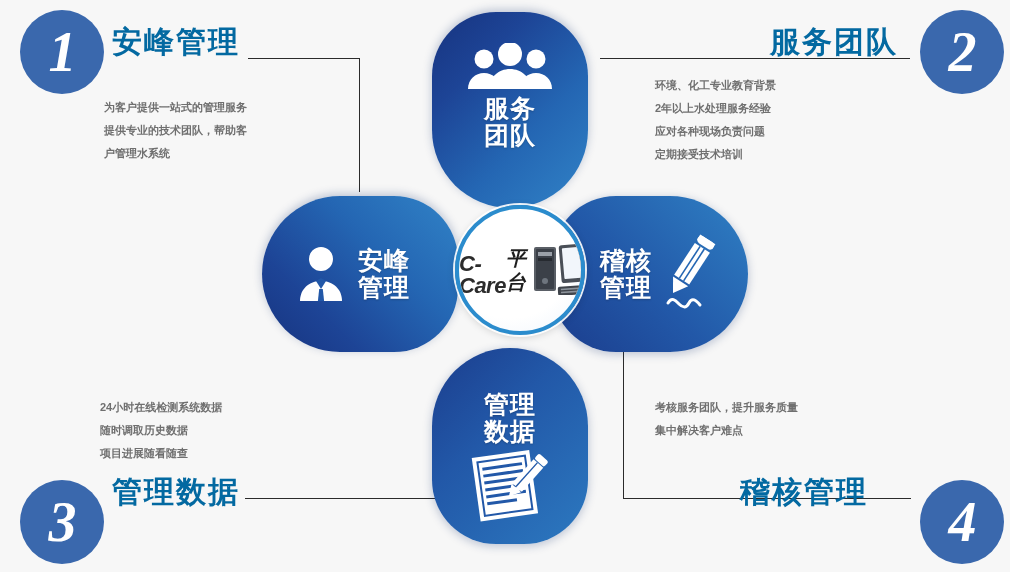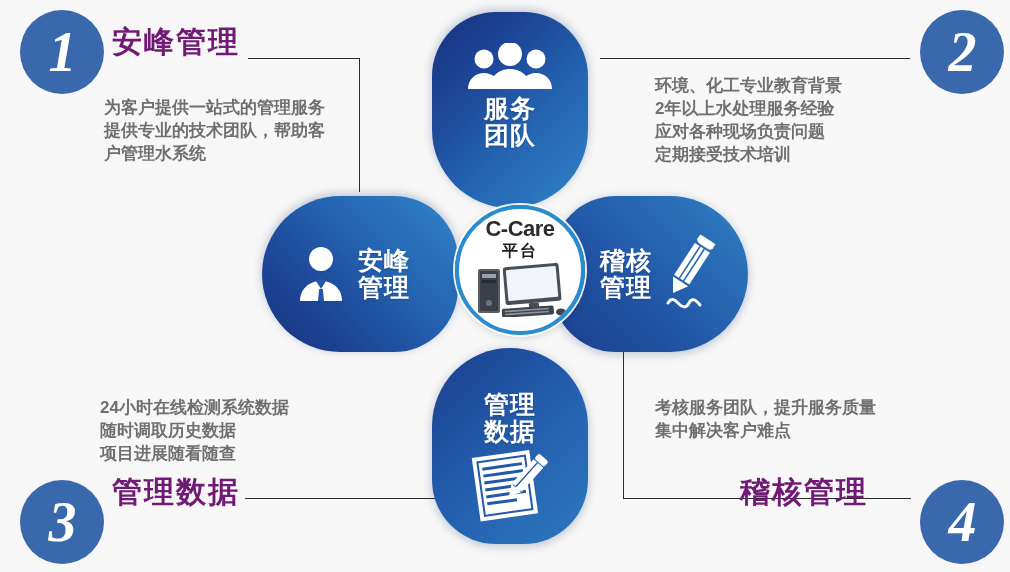--- a/index.html
+++ b/index.html
@@ -26,36 +26,36 @@
     user-select:none;
   }
   #badge1{left:20px;top:10px;}
   #badge2{left:920px;top:10px;}
   #badge3{left:20px;top:480px;}
   #badge4{left:920px;top:480px;}
 
   
   .heading{
     position:absolute;
-    color:#701a75;
+    color:#0369a1;
     font-weight:bold;
     font-size:30px;
     letter-spacing:2px;
     white-space:nowrap;
   }
   #head1{left:112px;top:22px;}
   #head2{left:770px;top:22px;}
   #head3{left:112px;top:472px;}
   #head4{left:740px;top:472px;}
 
   
   .copy{
     position:absolute;
     color:#6f6f6f;
-    font-size:17px;
+    font-size:11px;
     font-weight:bold;
     line-height:23px;
     white-space:nowrap;
   }
   #copy1{left:72px;top:96px;margin-left:32px;}
   #copy2{left:655px;top:74px;}
   #copy3{left:100px;top:396px;}
   #copy4{left:655px;top:396px;}
 
   
@@ -127,30 +127,31 @@
   #petal-bottom .petal-col{transform:translateY(14px);}
 
   
   #hub{
     position:absolute;left:455px;top:205px;width:130px;height:130px;
     border-radius:50%;
     background:radial-gradient(circle at 42% 36%,#ffffff 0%,#ffffff 62%,#eef4fb 100%);
     border:4px solid #2b8ccd;
     box-sizing:border-box;
     box-shadow:0 0 0 2px rgba(255,255,255,.9),0 2px 8px rgba(0,0,0,.18);
-    display:flex;flex-direction:column;align-items:center;
+    display:flex;align-items:center;
     overflow:hidden;
+    font-style:italic;
   }
   #hub-title{
     margin-top:9px;
     font-size:22px;font-weight:bold;color:#2c2c2c;
     letter-spacing:-.5px;line-height:22px;
   }
   #hub-sub{
-    font-size:16px;font-weight:bold;color:#1e1e1e;line-height:24px;
+    font-size:20px;font-weight:bold;color:#1e1e1e;line-height:24px;
     letter-spacing:2px;margin-top:-1px;
   }
   #hub-pc{margin-top:-2px;}
 </style>
 </head>
 <body>
 
 <div id="stage">
 
   <div class="line h" id="l1h"></div>
@@ -289,20 +290,21 @@
       </svg>
     </span>
   </div>
 
   <div class="num-badge" id="badge1">1</div>
   <div class="num-badge" id="badge2">2</div>
   <div class="num-badge" id="badge3">3</div>
   <div class="num-badge" id="badge4">4</div>
 
   <div class="heading" id="head1">安峰管理</div>
+  <div class="heading" id="head2">服务团队</div>
   <div class="heading" id="head3">管理数据</div>
   <div class="heading" id="head4">稽核管理</div>
 
   <div class="copy" id="copy1">
     <div>为客户提供一站式的管理服务</div>
     <div>提供专业的技术团队，帮助客</div>
     <div>户管理水系统</div>
   </div>
 
   <div class="copy" id="copy2">

